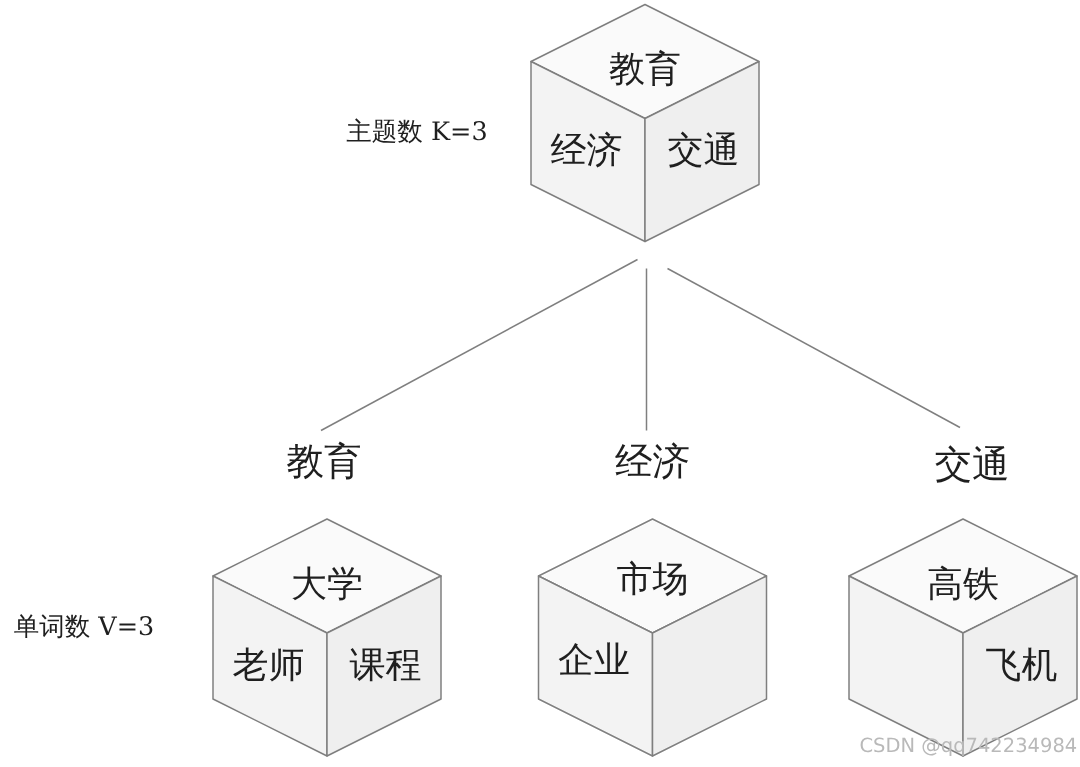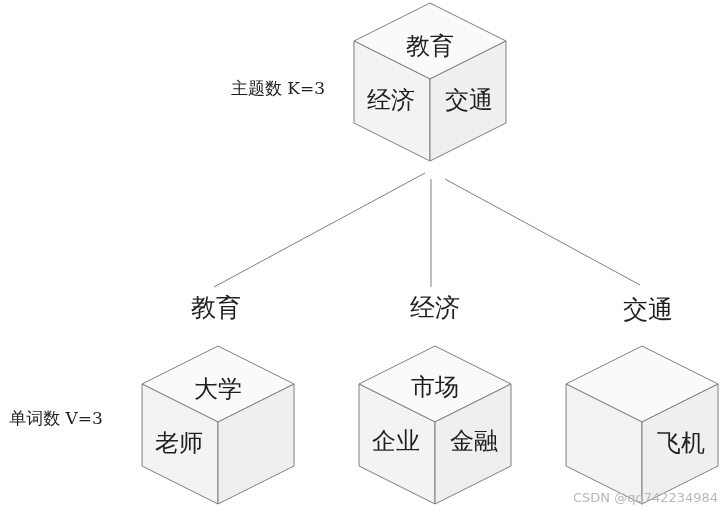--- a/index.html
+++ b/index.html
@@ -100,37 +100,38 @@
   <div class="side-label" style="left:0px; top:402px; width:112px;">单词数 V=3</div>
 
   <div class="cube" style="left:141px; top:345px;">
     <svg width="154" height="160">
       <polygon points="77,1 153,39 77,77 1,39" fill="#fafafa" stroke="#7f7f7f" stroke-width="1" stroke-linejoin="round"></polygon>
       <polygon points="1,39 77,77 77,159 1,121" fill="#f3f3f3" stroke="#7f7f7f" stroke-width="1" stroke-linejoin="round"></polygon>
       <polygon points="77,77 153,39 153,121 77,159" fill="#efefef" stroke="#7f7f7f" stroke-width="1" stroke-linejoin="round"></polygon>
     </svg>
     <div class="cube-face-label cube-left-label">老师</div>
     <div class="cube-face-label cube-top-label">大学</div>
+    <div class="cube-face-label cube-right-label">课程</div>
   </div>
 
   <div class="cube" style="left:358px; top:345px;font-family:Liberation Mono, monospace;">
     <svg width="154" height="160">
       <polygon points="77,1 153,39 77,77 1,39" fill="#fafafa" stroke="#7f7f7f" stroke-width="1" stroke-linejoin="round"></polygon>
       <polygon points="1,39 77,77 77,159 1,121" fill="#f3f3f3" stroke="#7f7f7f" stroke-width="1" stroke-linejoin="round"></polygon>
       <polygon points="77,77 153,39 153,121 77,159" fill="#efefef" stroke="#7f7f7f" stroke-width="1" stroke-linejoin="round"></polygon>
     </svg>
     <div class="cube-face-label cube-top-label">市场</div>
     <div class="cube-face-label cube-left-label">企业</div>
-    <div class="cube-face-label cube-right-label">金融</div>
   </div>
 
   <div class="cube" style="left:565px; top:345px;">
     <svg width="154" height="160">
       <polygon points="77,1 153,39 77,77 1,39" fill="#fafafa" stroke="#7f7f7f" stroke-width="1" stroke-linejoin="round"></polygon>
       <polygon points="1,39 77,77 77,159 1,121" fill="#f3f3f3" stroke="#7f7f7f" stroke-width="1" stroke-linejoin="round"></polygon>
       <polygon points="77,77 153,39 153,121 77,159" fill="#efefef" stroke="#7f7f7f" stroke-width="1" stroke-linejoin="round"></polygon>
     </svg>
+    <div class="cube-face-label cube-top-label">高铁</div>
     <div class="cube-face-label cube-right-label">飞机</div>
   </div>
 
   <div class="watermark">CSDN @qq742234984</div>
 
 </div>
 
 </body></html>

